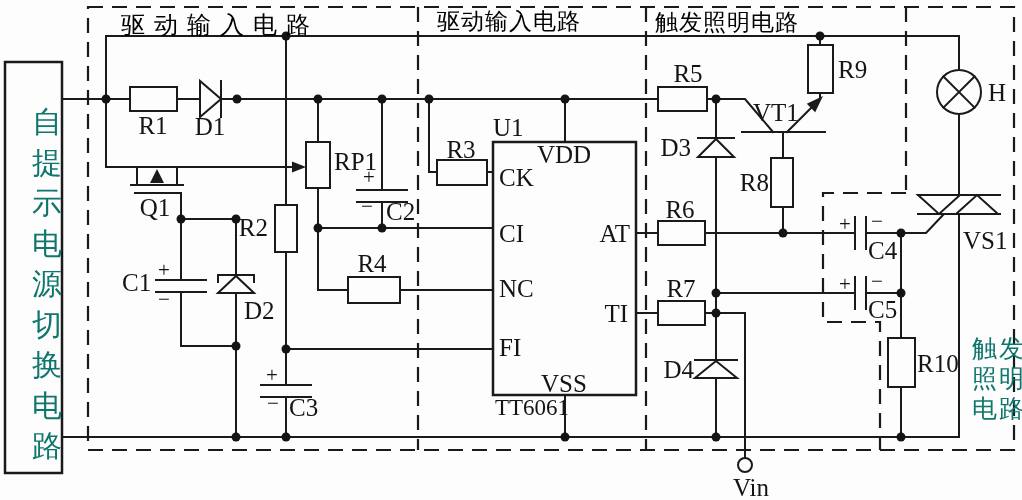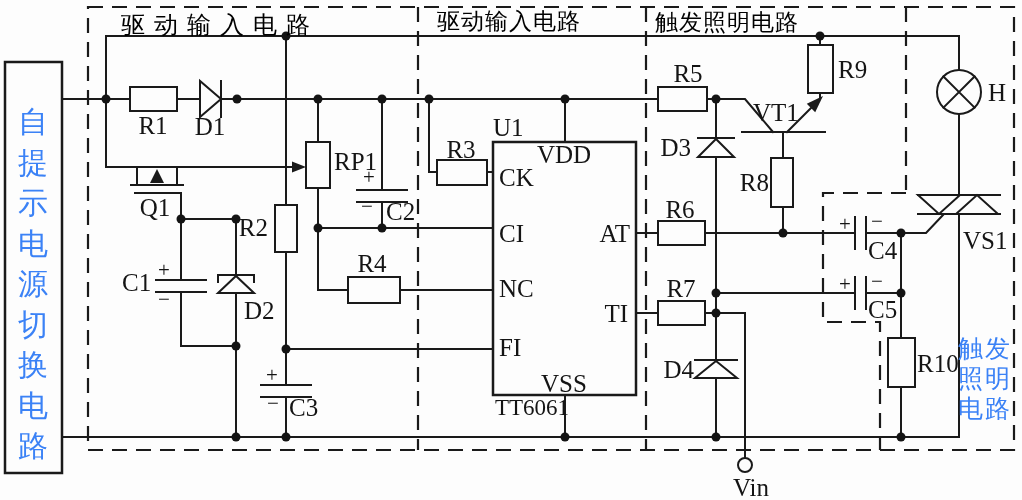--- a/index.html
+++ b/index.html
@@ -16,22 +16,22 @@
   .chip{fill:none;stroke:#1a1a1a;stroke-width:2.5;}
   text.lb{font:25px "Liberation Serif","DejaVu Serif",serif;fill:#141414;}
   text.sm{font:23px "Liberation Serif","DejaVu Serif",serif;fill:#141414;}
   text.pm{font:21px "Liberation Serif","DejaVu Serif",serif;fill:#141414;}
   .mid{text-anchor:middle;} .end{text-anchor:end;}
   
   .cn{position:absolute;color:#000000;font-family:"Liberation Serif",serif;white-space:nowrap;}
   .sec1{left:121px;top:9px;font-size:24px;letter-spacing:9px;}
   .sec2{left:437px;top:6px;font-size:23px;letter-spacing:1px;}
   .sec3{left:655px;top:7px;font-size:23px;letter-spacing:1px;}
-  .vtext{position:absolute;color:#3b82f6;font-family:"Liberation Serif",serif;
-         word-break:break-all;white-space:normal;}
+  .vtext{position:absolute;color:#0f766e;font-family:"Liberation Serif",serif;
+         word-break:break-all;white-space:normal;margin-left:14px;}
   .leftbox-text{left:16px;top:102px;width:34px;font-size:30px;line-height:40.5px;text-align:center;}
   .rightlabel{left:958px;top:334px;width:58px;font-size:25px;line-height:30px;letter-spacing:2px;}
 </style>
 </head>
 <body>
 
 <div class="canvas">
 <svg width="1022" height="500" viewBox="0 0 1022 500">
 
   <g>

